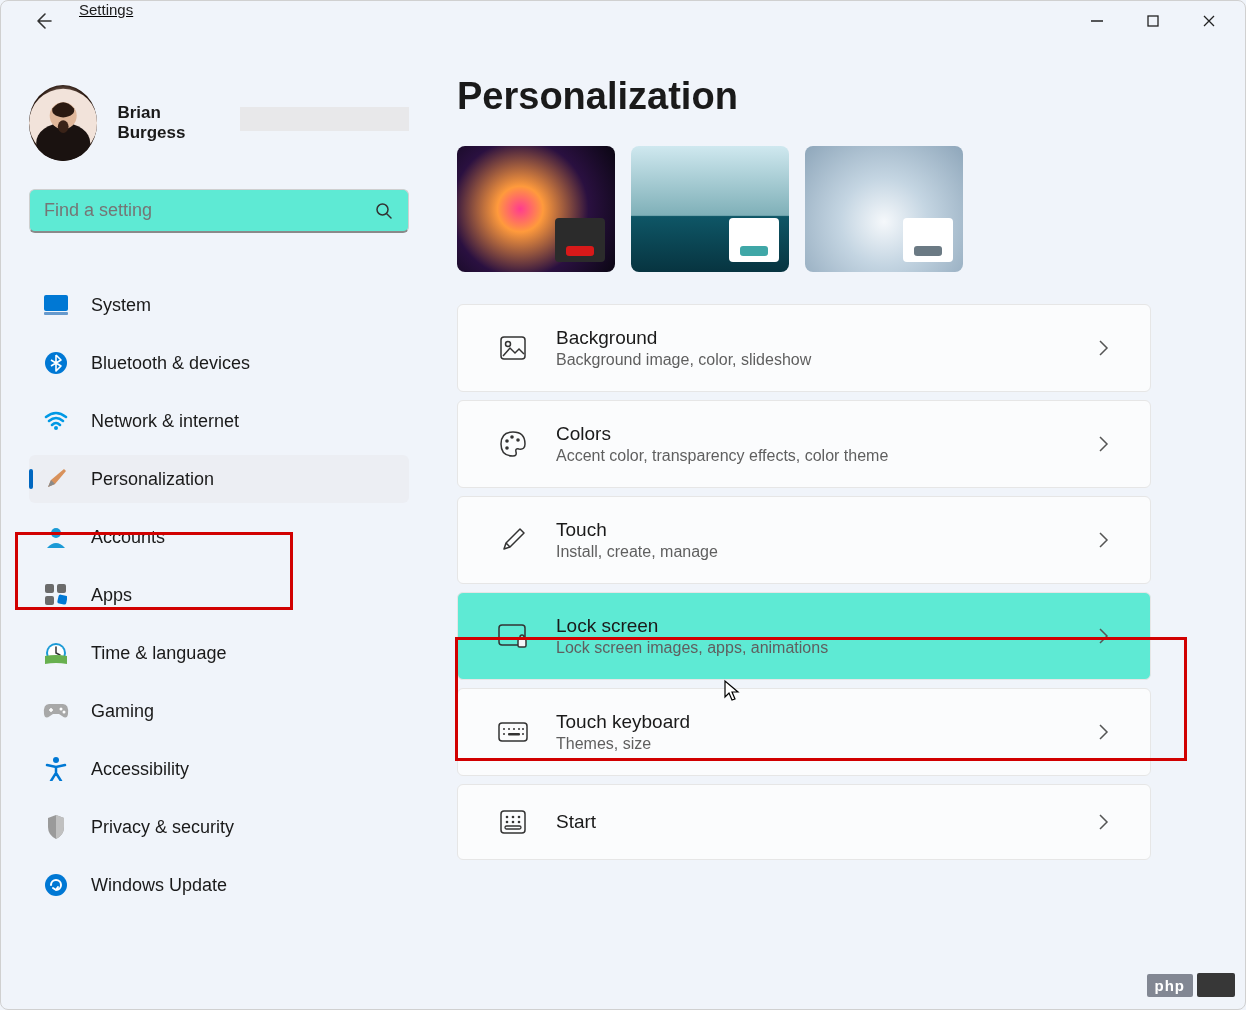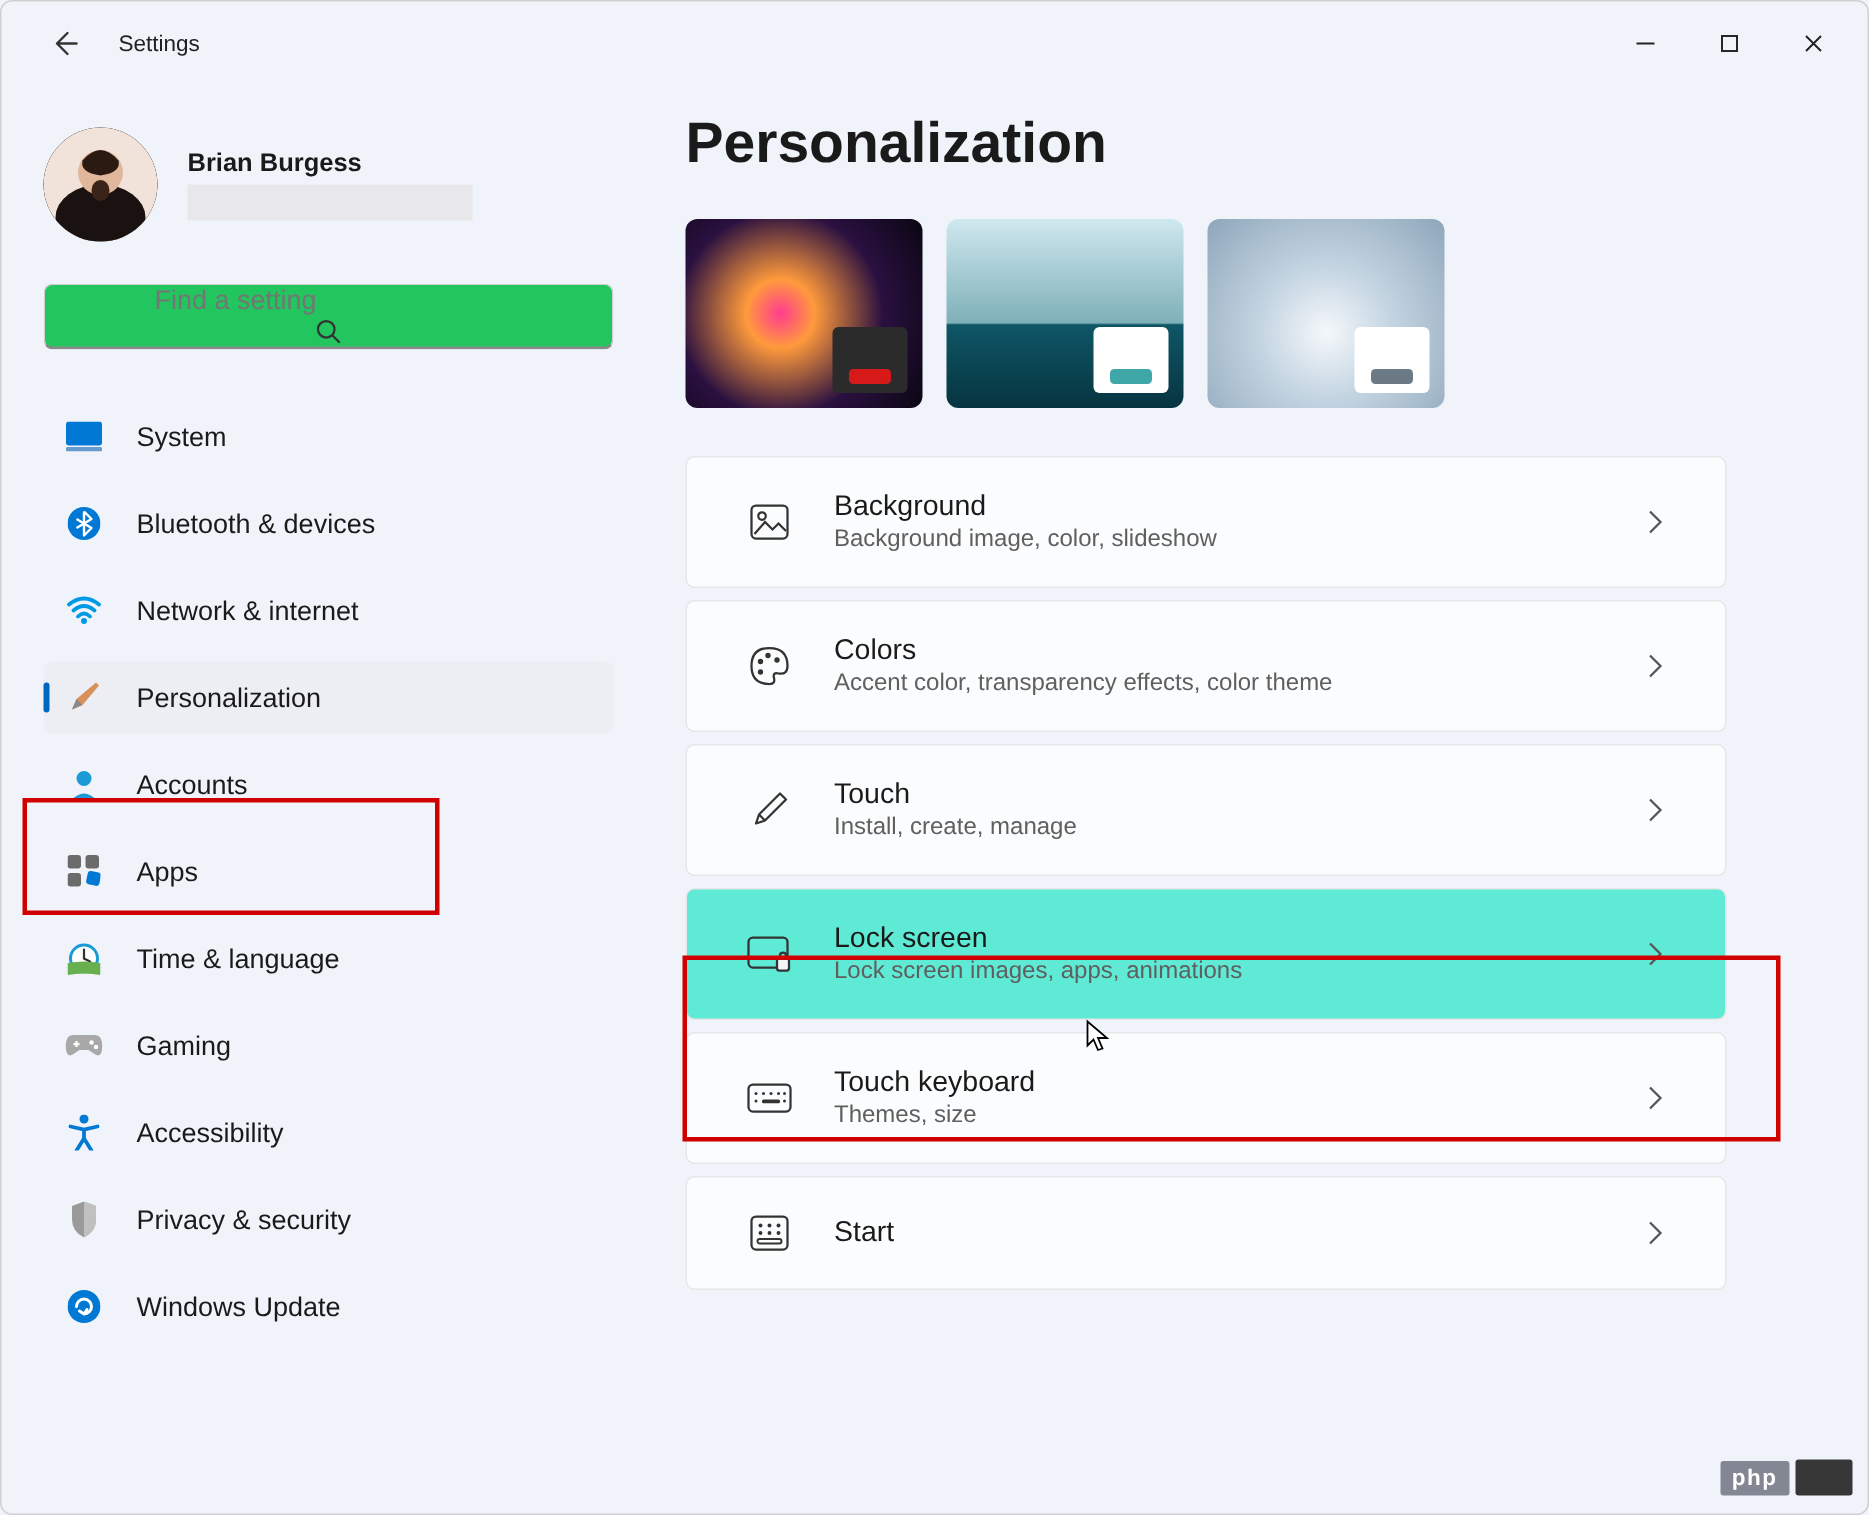--- a/index.html
+++ b/index.html
@@ -1,37 +1,37 @@
 <!DOCTYPE html>
 <html><head>
   <meta charset="utf-8">
   <style>
     * { margin: 0; padding: 0; box-sizing: border-box; font-family: "Segoe UI", -apple-system, sans-serif; }
     body { background: #f0f4fa; width: 1246px; height: 1010px; overflow: hidden; position: relative; border: 1px solid #d0d0d0; border-radius: 8px; }
     
     
-    .titlebar { display: flex; align-items: center; height: 56px; padding: 0 8px; }
+    .titlebar { display: flex; align-items: flex-start; height: 56px; padding: 0 8px; text-decoration: underline; }
     .back-btn { width: 40px; height: 40px; display: flex; align-items: center; justify-content: center; background: transparent; border: none; cursor: pointer; border-radius: 4px; margin-left: 14px; }
     .app-title { margin-left: 16px; font-size: 15px; color: #202020; }
     .window-controls { margin-left: auto; display: flex; }
     .win-btn { width: 56px; height: 40px; display: flex; align-items: center; justify-content: center; background: transparent; border: none; cursor: pointer; }
     
     
     .content-wrapper { display: flex; height: calc(100% - 56px); }
     .sidebar { width: 420px; padding: 8px 12px 8px 28px; }
     
     
     .user-block { display: flex; align-items: center; margin-top: 20px; margin-bottom: 28px; }
     .avatar { width: 76px; height: 76px; border-radius: 50%; background: radial-gradient(circle at 50% 35%, #e6c7b3 20%, #2b1a12 45%); display:flex; align-items:center; justify-content:center; overflow:hidden; }
     .user-name { font-size: 17px; font-weight: 600; margin-left: 20px; color: #1a1a1a; }
     .user-meta { width: 190px; height: 24px; background: #e8e8ea; margin-left: 20px; margin-top: 4px; }
-    .user-text-col { display:flex; flex-direction:column; }
-    
-    
-    .search-box { display: flex; align-items: center; height: 44px; border: 1px solid #cfcfcf; border-bottom: 2px solid #8a8a8a; border-radius: 6px; background: #22c55e; padding: 0 14px; margin-bottom: 34px; width: 380px; flex-direction: column; }
+    .user-text-col { display:flex; flex-direction:row; }
+    
+    
+    .search-box { display: flex; align-items: center; height: 44px; border: 1px solid #cfcfcf; border-bottom: 2px solid #8a8a8a; border-radius: 6px; background: #5eead4; padding: 0 14px; margin-bottom: 48px; width: 380px; }
     .search-box input { flex: 1; border: none; outline: none; background: transparent; font-size: 18px; color: #5a5a5a; }
     .search-icon { color: #333; }
     
     
     .nav-item { display: flex; align-items: center; height: 48px; padding: 0 14px; border-radius: 6px; cursor: pointer; margin-bottom: 10px; position: relative; width: 380px; }
     .nav-item.selected { background: #eceef3; }
     .nav-item.selected::before { content: ""; position: absolute; left: 0; top: 14px; bottom: 14px; width: 4px; border-radius: 2px; background: #0067c0; }
     .nav-icon { width: 26px; height: 26px; display:flex; align-items:center; justify-content:center; margin-right: 22px; }
     .nav-label { font-size: 18px; color: #1a1a1a; }
     .highlight-box-1 { position:absolute; left: 14px; top: 531px; width: 278px; height: 78px; border: 3px solid #d10000; pointer-events:none; }

